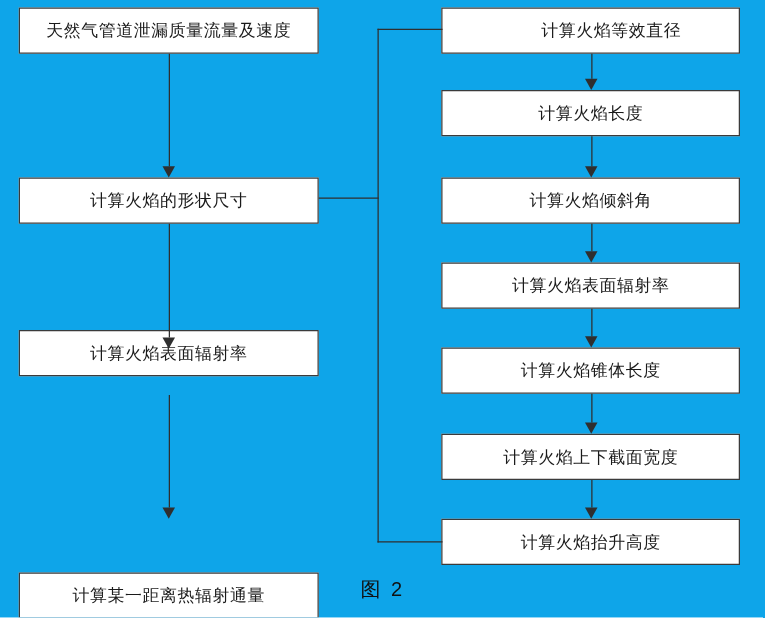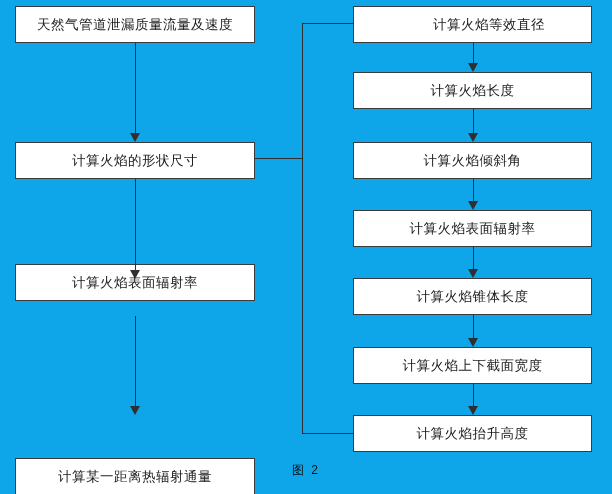--- a/index.html
+++ b/index.html
@@ -83,21 +83,21 @@
   .bracket-top { left: 302px; top: 23px; width: 52px; }
   .bracket-mid { left: 255px; top: 158px; width: 48px; }
   .bracket-bot { left: 302px; top: 433px; width: 52px; }
 
   .caption {
     position: absolute;
     left: 0;
     top: 462px;
     width: 612px;
     text-align: center;
-    font-size: 12px;
+    font-size: 16px;
     color: #111111;
     letter-spacing: 2px;
   }
 </style>
 </head>
 <body>
 
 <div id="flowchart-root">
 
   <div class="node col-left ly-1">

